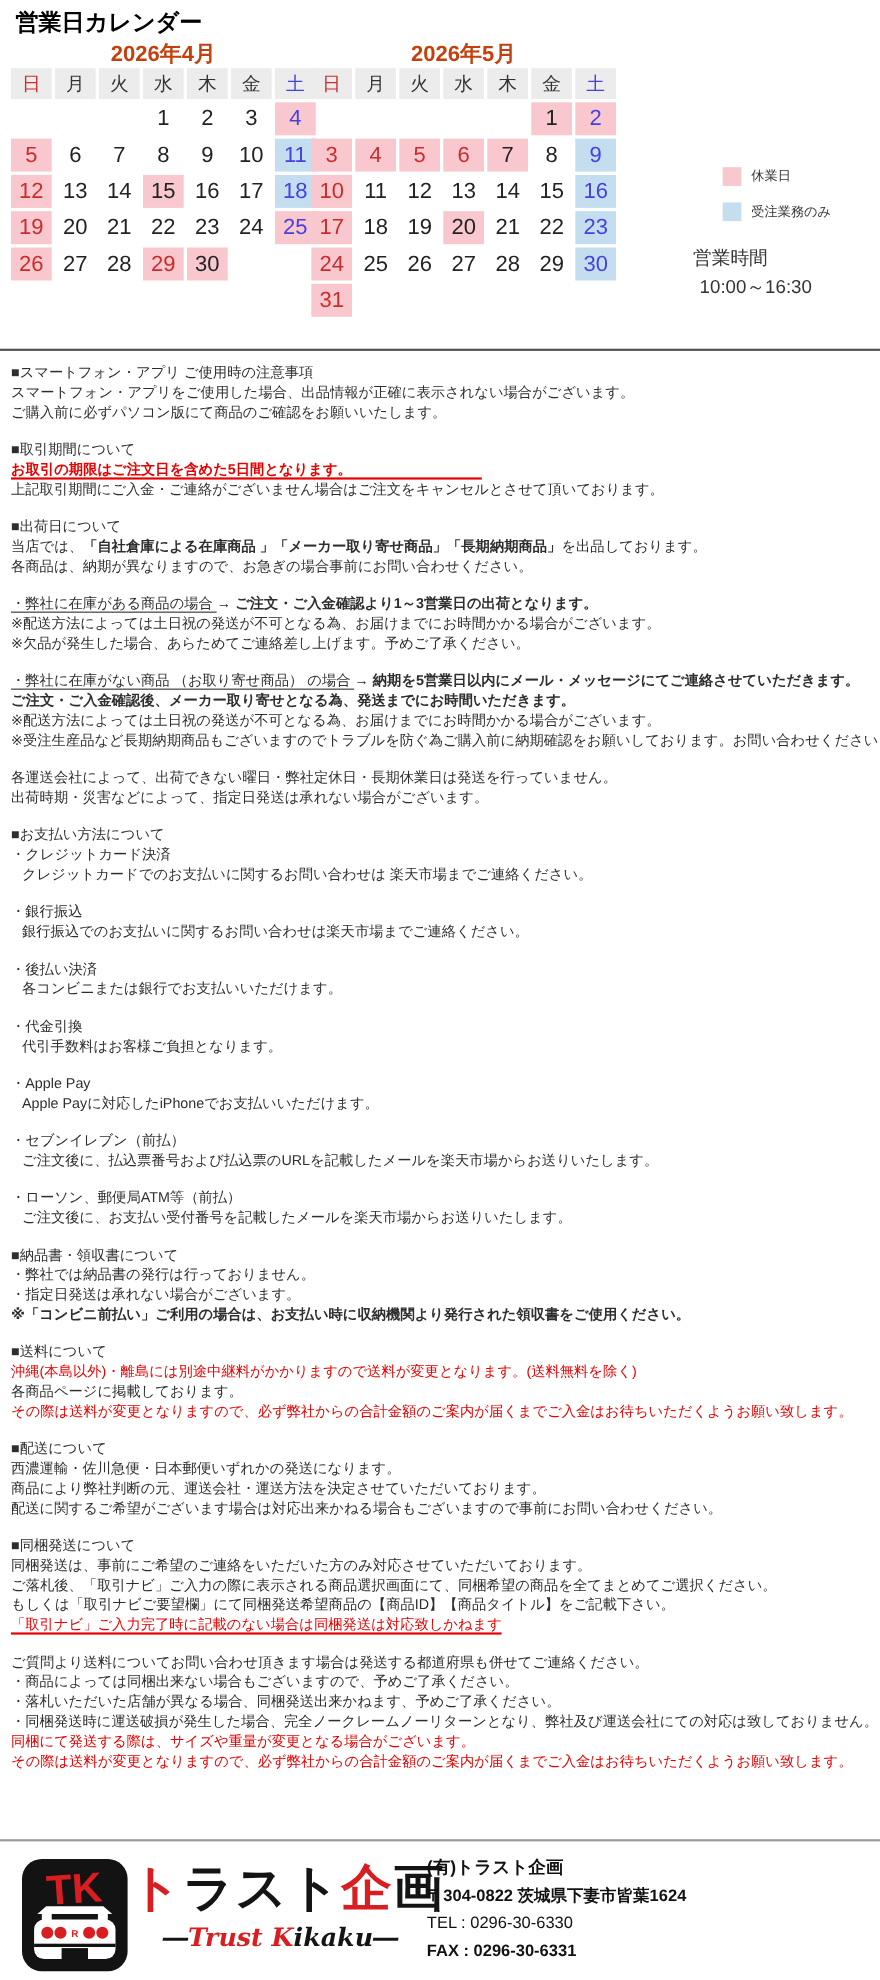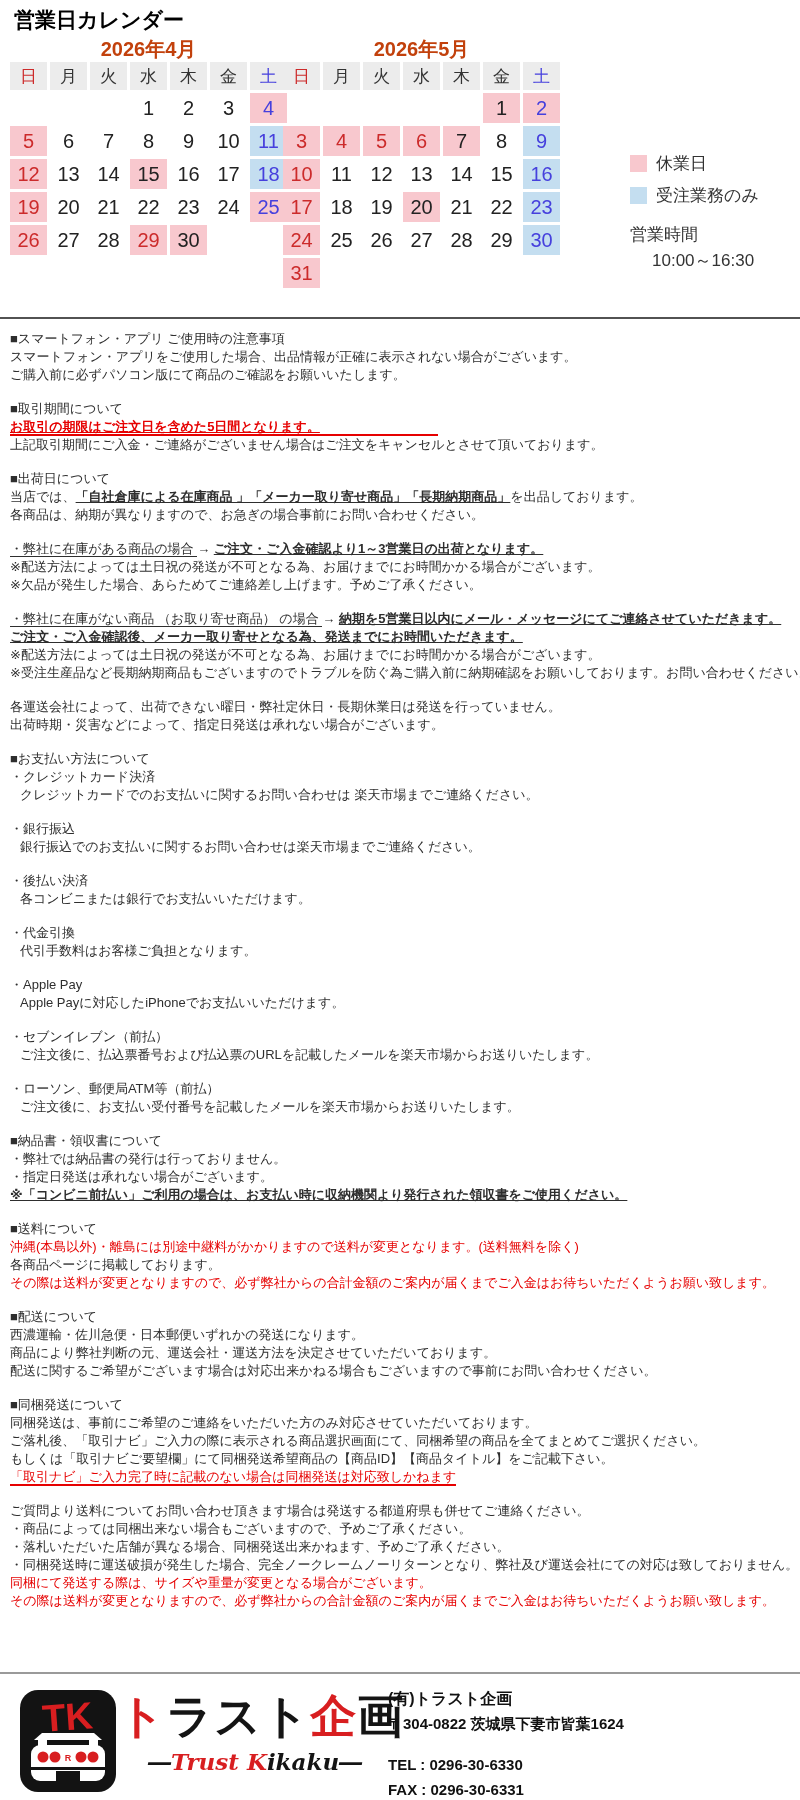--- a/index.html
+++ b/index.html
@@ -17,51 +17,51 @@
   .grid{display:grid;grid-template-columns:repeat(7,37px);gap:3px;}
   .hd{height:28px;background:var(--header-bg);display:flex;align-items:center;justify-content:center;font-size:17px;color:#333;}
   .hd.red{color:var(--sunday-red);}
   .hd.blue{color:var(--saturday-blue);}
   .cell{height:30px;display:flex;align-items:center;justify-content:center;font-size:20px;color:#222;}
   .bg-p{background:var(--closed-bg);}
   .bg-b{background:var(--order-only-bg);}
   .fg-r{color:var(--sunday-red);}
   .fg-b{color:var(--saturday-blue);}
   .legend{position:absolute;left:630px;top:152px;}
-  .legend-row{display:flex;align-items:center;height:22px;margin-bottom:10px;font-size:17px;color:#333;}
+  .legend-row{display:flex;align-items:flex-start;height:22px;margin-bottom:10px;font-size:12px;color:#333;margin-left:27px;}
   .sw{width:17px;height:17px;display:inline-block;margin-right:9px;}
   .sw-pink{background:var(--closed-bg);}
   .sw-blue{background:var(--order-only-bg);}
   .hours{position:absolute;left:630px;top:222px;font-size:17px;color:#333;}
   .hours .hl{line-height:26px;}
-  .hours .hv{line-height:26px;padding-left:6px;margin-left:16px;}
+  .hours .hv{line-height:26px;padding-left:6px;}
   .divider-top{position:absolute;left:0;top:317px;width:800px;height:2px;background:#525252;}
   .divider-bottom{position:absolute;left:0;top:1672px;width:800px;height:2px;background:#9a9a9a;}
   
   .notes{position:absolute;left:10px;top:330px;width:786px;font-size:13px;color:#2e2e2e;}
   .sec{margin-bottom:16px;}
   .ln{line-height:18px;min-height:18px;white-space:nowrap;}
   .ln.gap{margin-top:16px;}
   .ln.ind{padding-left:10px;}
-  .c-b{font-weight:bold;text-decoration:underline;}
+  .c-b{font-weight:bold;}
   .c-r{color:var(--warning-red);}
   .c-u{border-bottom:1px solid currentColor;}
   .c-r.c-u{border-bottom-width:2px;}
   .c-ext{padding-right:118px;}
   
   .footer{position:absolute;left:0;top:1684px;width:800px;height:116px;}
   .tk-badge{position:absolute;left:18px;top:4px;}
   .logo-name{position:absolute;left:118px;top:2px;font-size:46px;font-weight:bold;font-family:"DejaVu Serif","Liberation Serif",serif;letter-spacing:1px;white-space:nowrap;}
   .logo-sub{position:absolute;left:148px;top:64px;font-size:23px;font-weight:bold;font-style:italic;font-family:"DejaVu Serif","Liberation Serif",serif;white-space:nowrap;text-align:center;}
   .c-red{color:#d81e20;}
   .c-blk{color:#141414;}
   .company{position:absolute;left:388px;top:2px;color:#111;}
   .company .co{font-size:16px;font-weight:bold;line-height:25px;}
   .company .ad{font-size:15px;font-weight:bold;line-height:25px;}
-  .company .tl{font-size:15px;font-weight:bold;line-height:25px;margin-top:16px;}
+  .company .tl{font-size:15px;font-weight:normal;line-height:25px;}
   .company .fx{font-size:15px;font-weight:bold;line-height:25px;}
 </style>
 </head>
 <body>
 
 <div class="page-title">営業日カレンダー</div>
 
 <div class="cal cal-apr">
   <div class="cal-title">2026年4月</div>
   <div class="grid">

